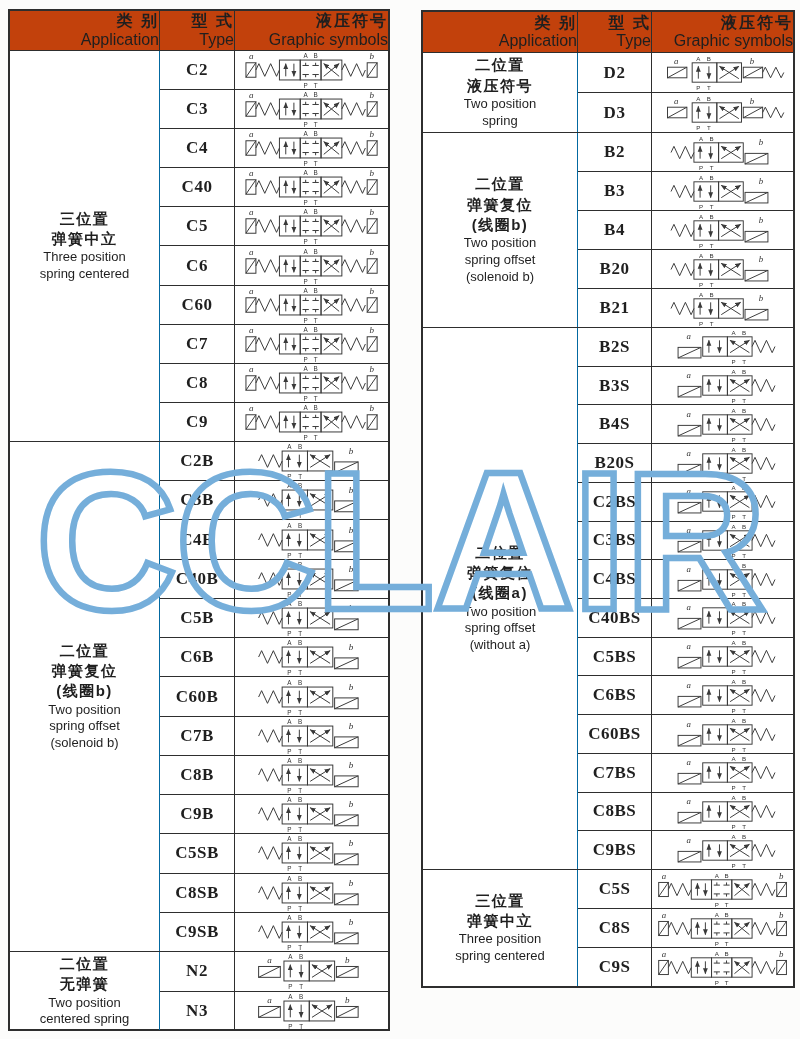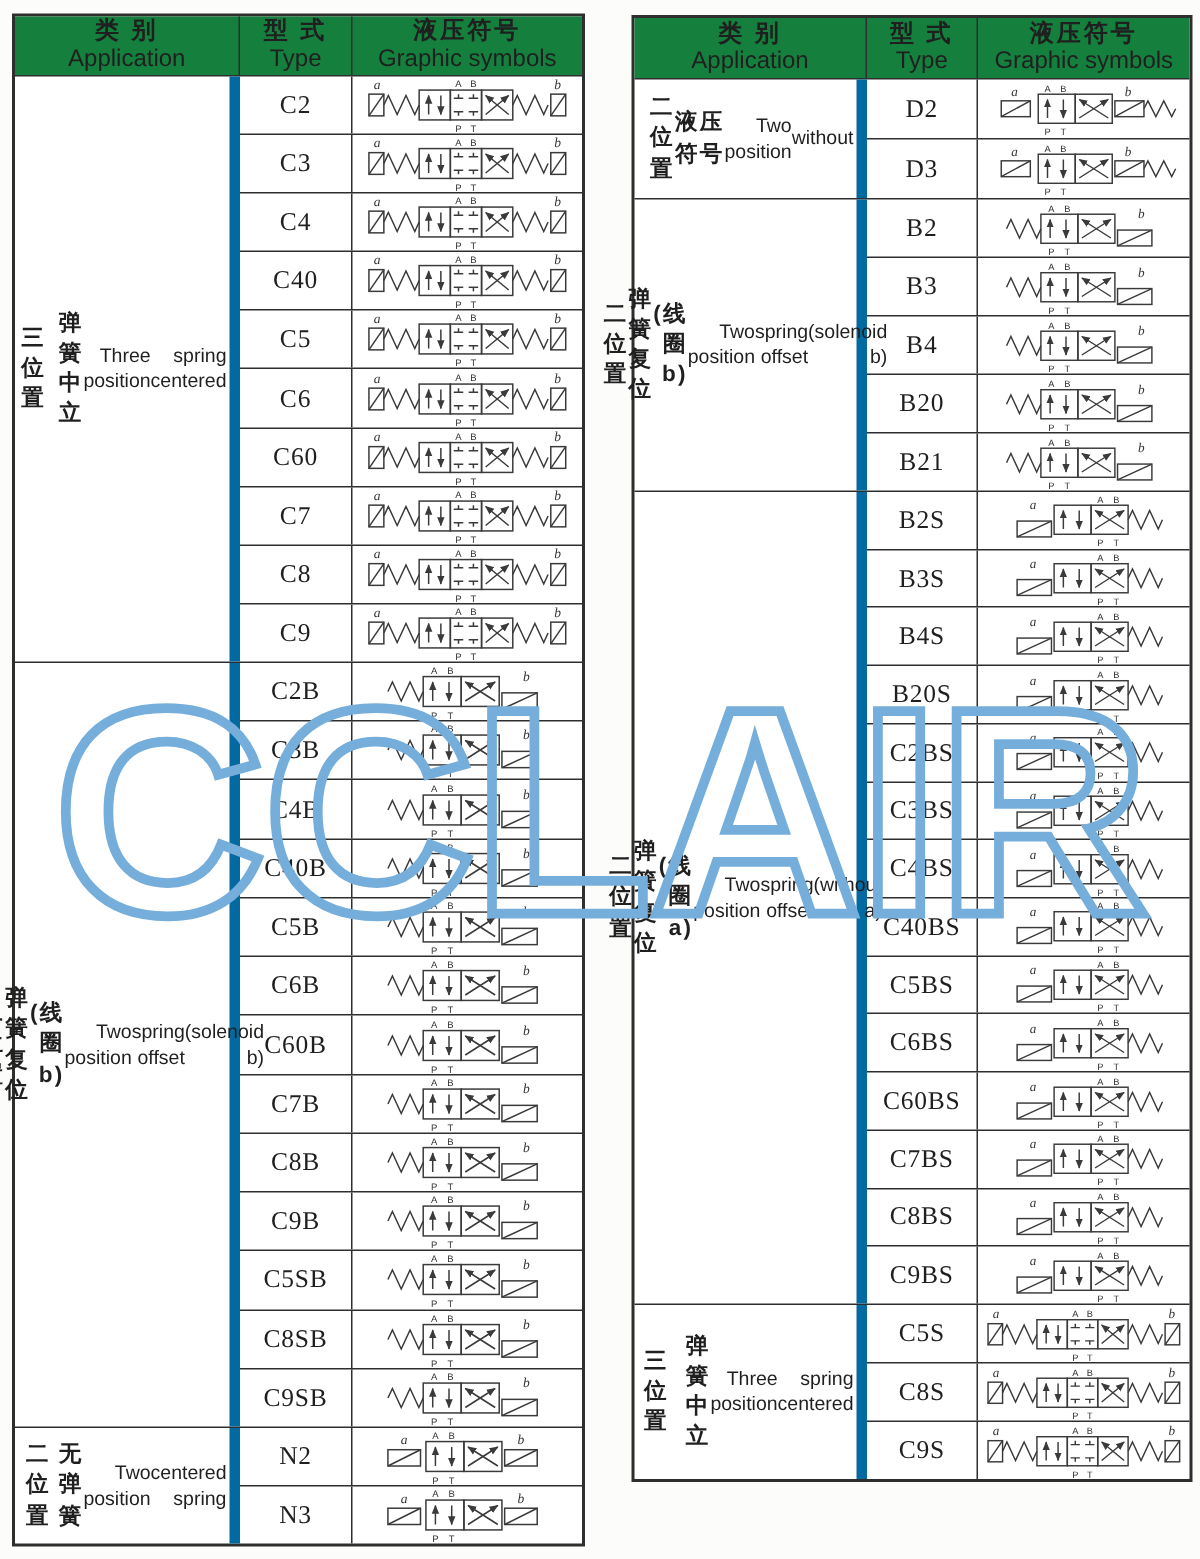--- a/index.html
+++ b/index.html
@@ -3,41 +3,41 @@
 <meta charset="utf-8">
 <style>
   *{box-sizing:border-box;margin:0;padding:0}
   html,body{width:800px;height:1039px}
   body{position:relative;background:#fcfcfb;font-family:"Liberation Sans",sans-serif;color:#1f1f1f;overflow:hidden}
 
   .tbl{position:absolute;background:#fff;border:2px solid #2e2e2e}
   #left-table{left:8px;top:9px;width:382px}
   #right-table{left:421px;top:10px;width:374px}
 
-  .thead{display:grid;height:39px;background:#15803d;text-align:center}
+  .thead{display:grid;height:39px;background:#c2410c;text-align:right}
   #left-table .thead{grid-template-columns:150px 75px 1fr}
   #right-table .thead{grid-template-columns:155px 74px 1fr;height:40px}
   .th{display:flex;flex-direction:column;justify-content:center;border-right:1px solid #2e2e2e}
   .th:last-child{border-right:none}
   .thead .zh{font-size:16px;font-weight:700;letter-spacing:2px;line-height:1.15}
   .thead .en{font-size:16px;line-height:1.15}
 
   .group{display:grid;border-top:1px solid #2e2e2e}
   #left-table .group{grid-template-columns:150px 1fr}
   #right-table .group{grid-template-columns:155px 1fr}
-  .app-cell{border-right:7px solid #0369a1;display:flex;flex-direction:row;justify-content:center;align-items:center;text-align:right;padding:2px}
+  .app-cell{border-right:1px solid #0369a1;display:flex;flex-direction:column;justify-content:center;align-items:center;text-align:left;padding:2px}
   .zh-line{font-size:15px;font-weight:600;letter-spacing:1.5px;line-height:1.35}
   .en-line{font-size:13px;line-height:1.3}
 
   .rows{display:flex;flex-direction:column}
   .row{flex:1;display:grid}
   #left-table .row{grid-template-columns:75px 1fr}
   #right-table .row{grid-template-columns:74px 1fr}
   .row + .row{border-top:1px solid #2e2e2e}
-  .type-cell{border-right:1px solid #2e2e2e;display:flex;align-items:center;justify-content:center;font-family:"Liberation Serif",serif;font-weight:400;font-size:17px;letter-spacing:.5px}
+  .type-cell{border-right:1px solid #2e2e2e;display:flex;align-items:center;justify-content:center;font-family:"Liberation Serif",serif;font-weight:700;font-size:17px;letter-spacing:.5px}
   .sym-cell{display:flex;align-items:center;justify-content:center;overflow:hidden}
   .sym-cell svg{width:144px;height:38px}
   #right-table .sym-cell svg{width:136px;height:37px}
 
   svg .pt{font:7px "Liberation Sans",sans-serif;fill:#333;text-anchor:middle}
   svg .ab{font:italic 10px "Liberation Serif",serif;fill:#333;text-anchor:middle}
 
   .watermark{position:absolute;left:0;top:453px;width:800px;height:178px;z-index:9;pointer-events:none;
     display:flex;align-items:center;justify-content:center;white-space:nowrap;
     font-family:"Liberation Sans",sans-serif;font-weight:700;font-size:196px;line-height:1;letter-spacing:-2px;
@@ -783,21 +783,21 @@
       <div class="zh">液压符号</div>
       <div class="en">Graphic symbols</div>
     </div>
   </header>
   <div class="groups">
       <div class="group" style="height: 80px;">
         <div class="app-cell">
           <div class="zh-line">二位置</div>
           <div class="zh-line">液压符号</div>
           <div class="en-line">Two position</div>
-          <div class="en-line">without</div>
+          <div class="en-line">spring</div>
         </div>
         <div class="rows">
           <div class="row">
             <div class="type-cell">D2</div>
             <div class="sym-cell">
               <svg viewBox="0 0 150 42">
                 <rect stroke="#3a3a3a" stroke-width="1.1" fill="none" x="12" y="15" width="22" height="12"></rect>
                 <line stroke="#3a3a3a" stroke-width="1.1" fill="none" x1="12" y1="27" x2="34" y2="15"></line>
                 <text x="22" y="11" class="ab">a</text>
                 <rect stroke="#3a3a3a" stroke-width="1.1" fill="none" x="40" y="10" width="28" height="22"></rect>

